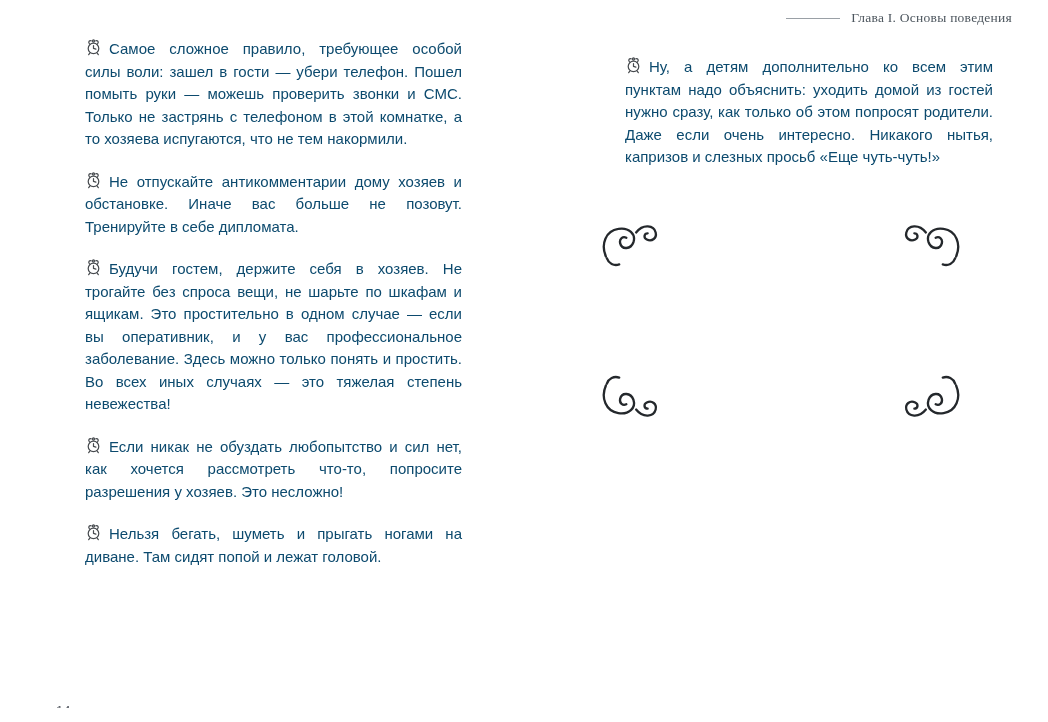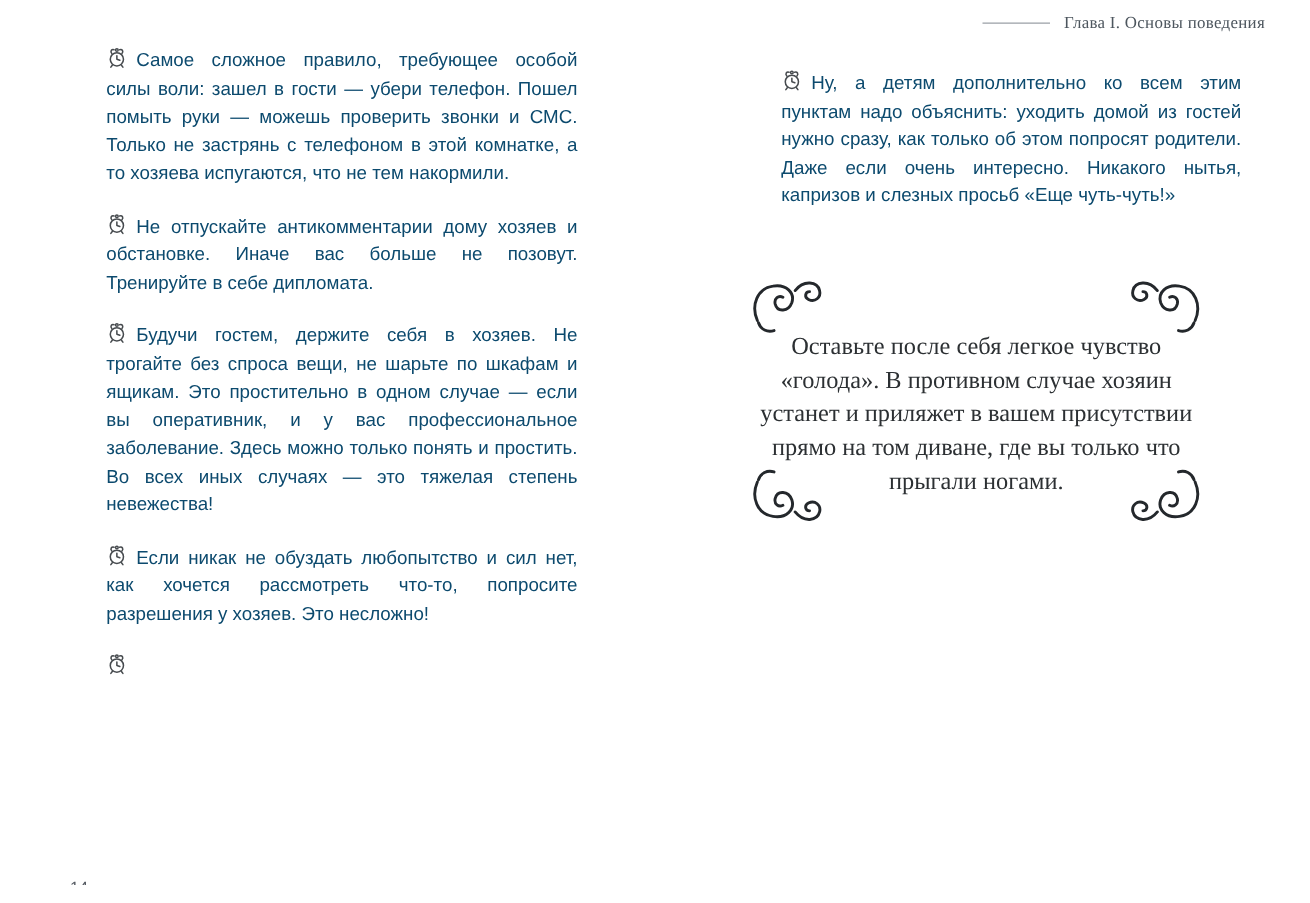--- a/index.html
+++ b/index.html
@@ -94,40 +94,39 @@
         </svg></span><span>Будучи гостем, держите себя в хозяев. Не трогайте без спроса вещи, не шарьте по шкафам и ящикам. Это простительно в одном случае — если вы оперативник, и у вас профессиональное заболевание. Здесь можно только понять и простить. Во всех иных случаях — это тяжелая степень невежества!</span>
   </p>
   <p class="para">
     <span class="pmark"><svg>
           <use href="#sym-clock"></use>
         </svg></span><span>Если никак не обуздать любопытство и сил нет, как хочется рассмотреть что-то, попросите разрешения у хозяев. Это несложно!</span>
   </p>
   <p class="para">
     <span class="pmark"><svg>
           <use href="#sym-clock"></use>
-        </svg></span>
+        </svg></span><span>Нельзя бегать, шуметь и прыгать ногами на диване. Там сидят попой и лежат головой.</span>
   </p>
 </div>
 
 <div class="col-right">
   <p class="para">
     <span class="pmark"><svg>
           <use href="#sym-clock"></use>
         </svg></span><span>Ну, а детям дополнительно ко всем этим пунктам надо объяснить: уходить домой из гостей нужно сразу, как только об этом попросят родители. Даже если очень интересно. Никакого нытья, капризов и слезных просьб «Еще чуть-чуть!»</span>
   </p>
 </div>
 
 <div class="callout-box">
   <span class="fl tl"><svg>
         <use href="#sym-flourish"></use>
       </svg></span>
   <span class="fl tr"><svg>
         <use href="#sym-flourish"></use>
       </svg></span>
-  <p class="callout-text">Оставьте после себя легкое чувство «голода». В противном случае хозяин устанет и приляжет в вашем присутствии прямо на том диване, где вы только что прыгали ногами.</p>
   <span class="fl bl"><svg>
         <use href="#sym-flourish"></use>
       </svg></span>
   <span class="fl br"><svg>
         <use href="#sym-flourish"></use>
       </svg></span>
 </div>
 
 <div class="pagenum-clip">
   <span class="pagenum">14</span>

